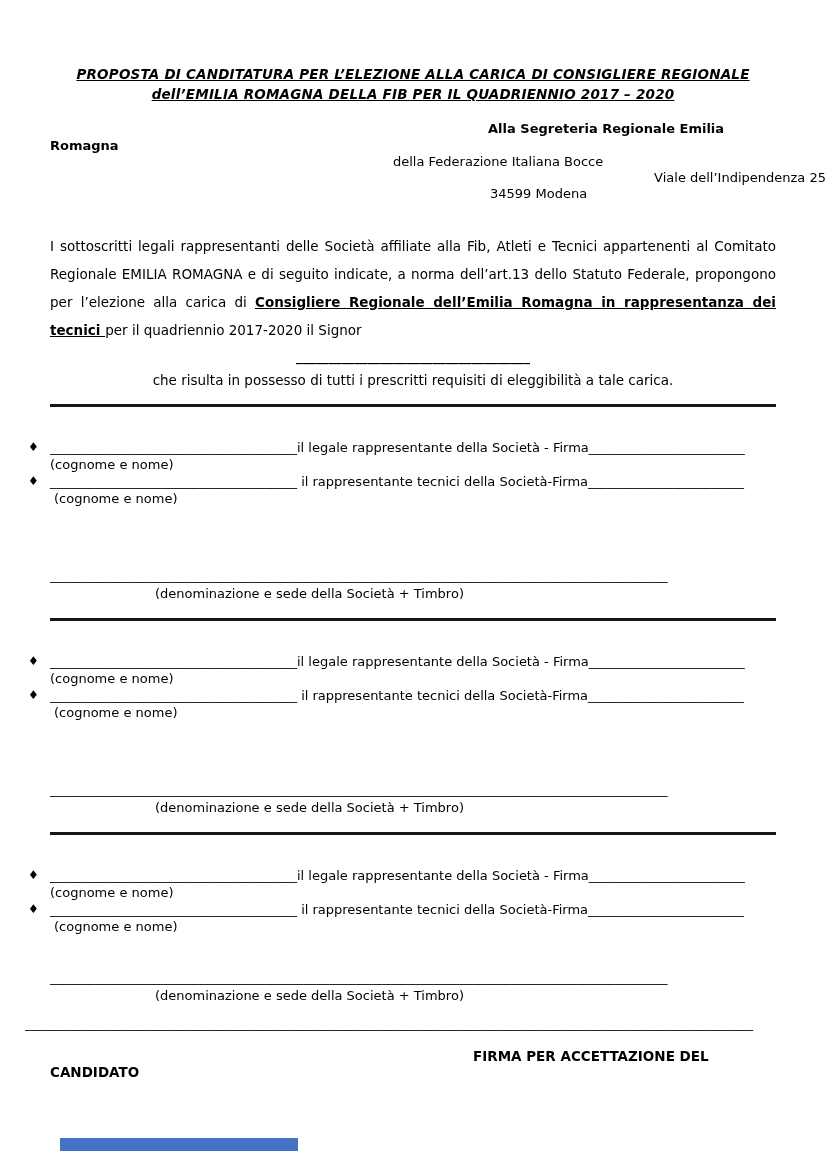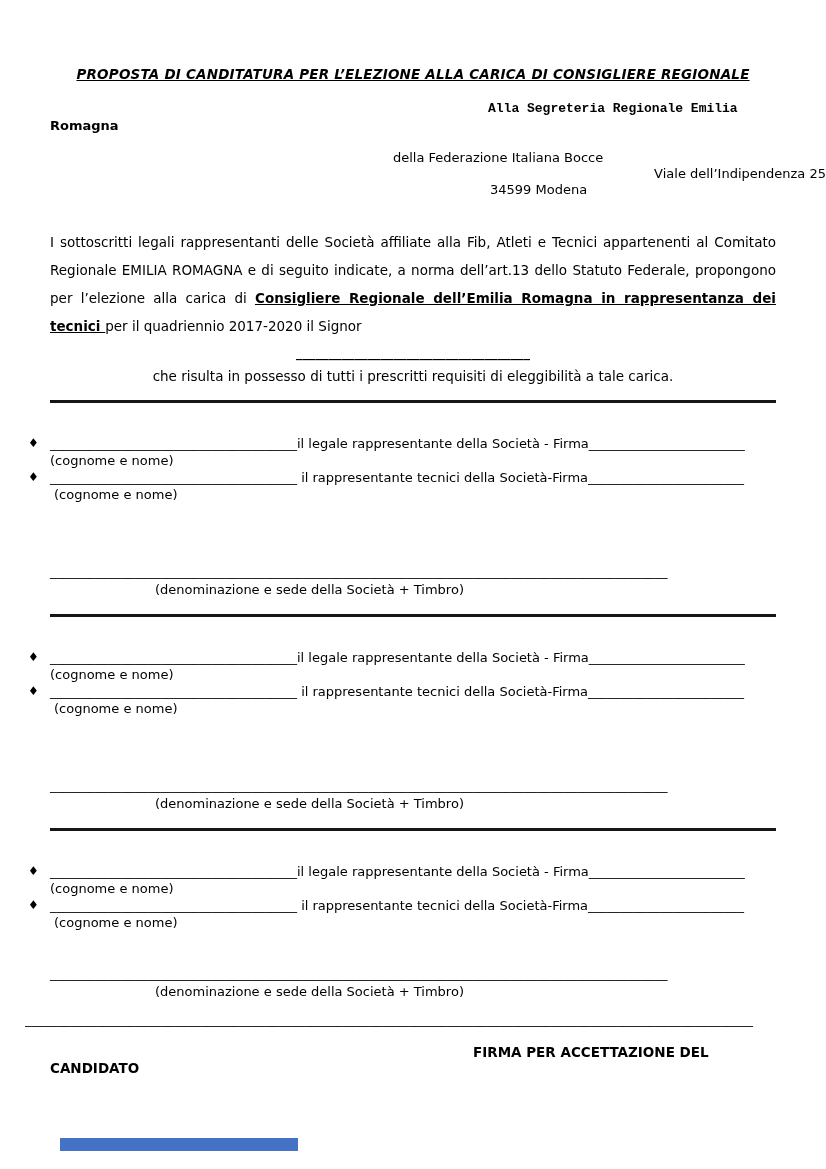--- a/index.html
+++ b/index.html
@@ -11,22 +11,22 @@
     font-size:13px;
     overflow:hidden;
     box-sizing:border-box;
     padding-top:64px;
   }
   .title{margin:0 55px;text-align:center;}
   .title div{
     font-weight:bold;font-style:italic;text-decoration:underline;
     font-size:13.5px;line-height:20px;letter-spacing:.2px;
   }
-  .r1{font-weight:bold;margin:16px 0 0 488px;line-height:17px;white-space:nowrap;font-family:Liberation Mono, monospace;}
-  .r2{font-weight:bold;margin:0 0 16px 50px;line-height:17px;}
+  .r1{font-weight:bold;margin:16px 0 0 488px;line-height:17px;white-space:nowrap;}
+  .r2{font-weight:bold;margin:0 0 0 50px;line-height:17px;}
   .r3{margin:0 0 0 393px;line-height:16px;}
   .r4{margin:0 0 0 393px;line-height:16px;text-align:right;}
   .r5{margin:0 0 0 490px;line-height:16px;}
   .intro{margin:30px 50px 0;text-align:justify;line-height:28px;font-size:13.5px;}
   .bu{font-weight:bold;text-decoration:underline;}
   .candidate-blank{text-align:center;font-weight:bold;margin-top:4px;line-height:18px;}
   .elig{margin:5px 50px 0;line-height:18px;font-size:13.5px;text-align:center;}
   .rule{height:3px;background:#161616;margin:15px 50px 0;}
   .block{margin-top:32px;}
   .brow{margin:0 28px;display:flex;line-height:17px;white-space:nowrap;}
@@ -43,20 +43,21 @@
   .f2{font-weight:bold;margin:0 0 0 50px;line-height:16px;font-size:13.5px;}
   .blue-bar{position:absolute;left:60px;bottom:8px;width:238px;height:13px;background:#4472c4;}
 </style>
 </head>
 <body>
 
 <div class="page">
 
   <div class="title">
     <div>PROPOSTA DI CANDITATURA PER L’ELEZIONE ALLA CARICA DI CONSIGLIERE REGIONALE</div>
+    <div>dell’EMILIA ROMAGNA DELLA FIB PER IL QUADRIENNIO 2017 – 2020</div>
   </div>
 
   <div class="r1">Alla Segreteria Regionale Emilia</div>
   <div class="r2">Romagna</div>
   <div class="r3">della Federazione Italiana Bocce</div>
   <div class="r4">Viale dell’Indipendenza 25</div>
   <div class="r5">34599 Modena</div>
 
   <p class="intro"><span>I sottoscritti  legali rappresentanti delle Società affiliate alla Fib, Atleti e Tecnici appartenenti al Comitato Regionale EMILIA ROMAGNA e di seguito indicate, a norma dell’art.13 dello Statuto Federale, propongono per l’elezione alla carica di </span><span class="bu">Consigliere Regionale dell’Emilia Romagna in rappresentanza dei tecnici </span><span>per il quadriennio 2017-2020 il Signor</span></p>
 

